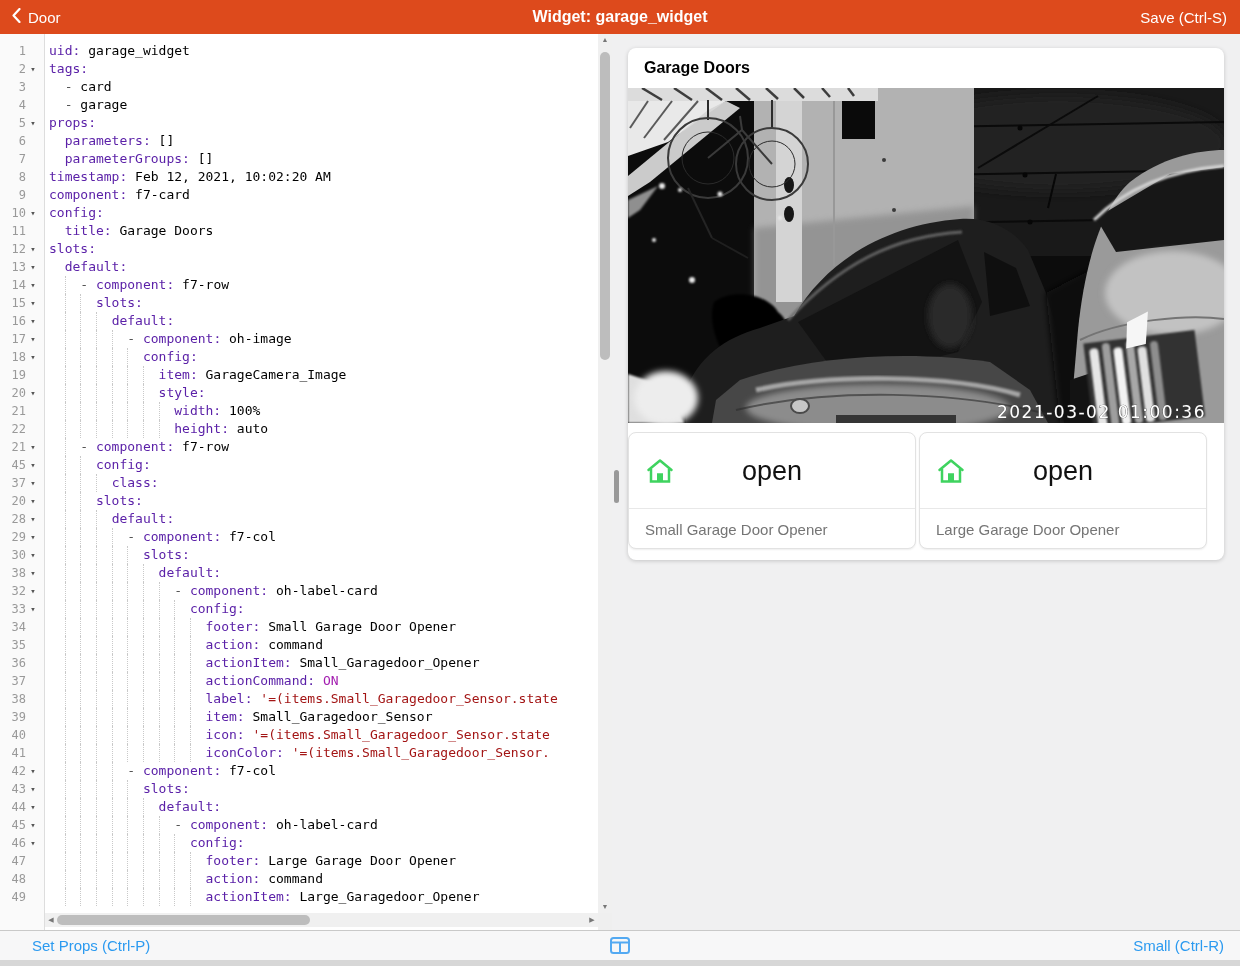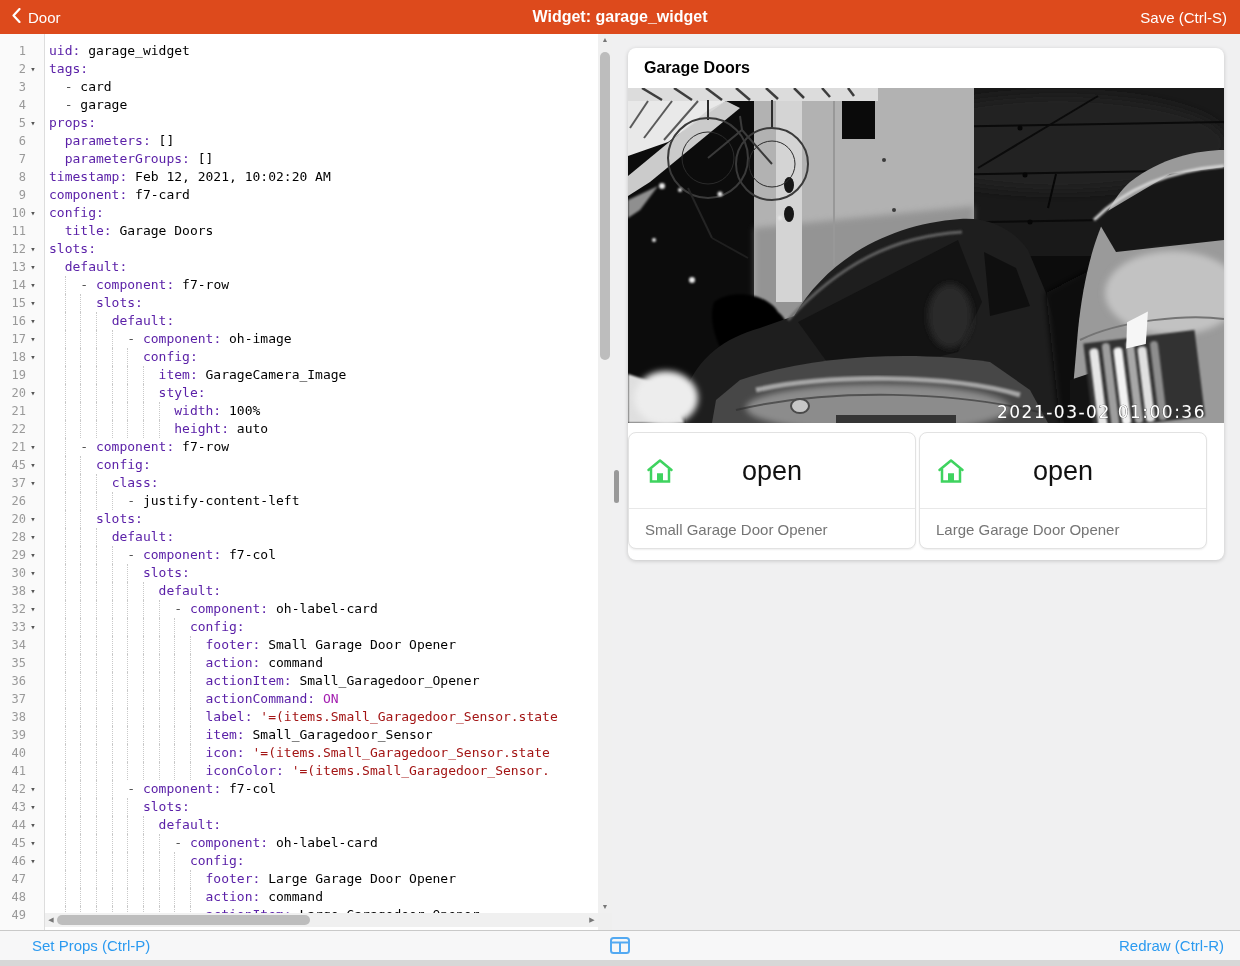--- a/index.html
+++ b/index.html
@@ -250,27 +250,20 @@
           <span class="fold">▾</span>
         </div>
         <div class="code"><span class="guide" style="left: calc(2ch + 4px);"></span><span class="guide" style="left: calc(4ch + 4px);"></span><span class="txt">      <span class="tk-k">config:</span></span></div>
       </div>
       <div class="cm-line">
         <div class="gut">
           <span class="ln">37</span>
           <span class="fold">▾</span>
         </div>
         <div class="code"><span class="guide" style="left: calc(2ch + 4px);"></span><span class="guide" style="left: calc(4ch + 4px);"></span><span class="guide" style="left: calc(6ch + 4px);"></span><span class="txt">        <span class="tk-k">class:</span></span></div>
-      </div>
-      <div class="cm-line">
-        <div class="gut">
-          <span class="ln">26</span>
-          <span class="fold"></span>
-        </div>
-        <div class="code"><span class="guide" style="left: calc(2ch + 4px);"></span><span class="guide" style="left: calc(4ch + 4px);"></span><span class="guide" style="left: calc(6ch + 4px);"></span><span class="guide" style="left: calc(8ch + 4px);"></span><span class="txt">          <span class="tk-m">- </span><span class="tk-p">justify-content-left</span></span></div>
       </div>
       <div class="cm-line">
         <div class="gut">
           <span class="ln">20</span>
           <span class="fold">▾</span>
         </div>
         <div class="code"><span class="guide" style="left: calc(2ch + 4px);"></span><span class="guide" style="left: calc(4ch + 4px);"></span><span class="txt">      <span class="tk-k">slots:</span></span></div>
       </div>
       <div class="cm-line">
         <div class="gut">
@@ -607,15 +600,15 @@
 
 <div class="bottombar">
   <div class="bb-left">Set Props (Ctrl-P)</div>
   <div class="bb-center">
     <svg width="20" height="17" viewBox="0 0 20 17">
       <rect x="1" y="1" width="18" height="15" rx="2.5" fill="none" stroke="#53a9f2" stroke-width="2"></rect>
       <line x1="1" y1="5.5" x2="19" y2="5.5" stroke="#53a9f2" stroke-width="2"></line>
       <line x1="10" y1="5.5" x2="10" y2="16" stroke="#53a9f2" stroke-width="2"></line>
     </svg>
   </div>
-  <div class="bb-right">Redraw (Ctrl-R)</div>
+  <div class="bb-right">Small (Ctrl-R)</div>
 </div>
 <div class="bottom-strip"></div>
 
 </body></html>

